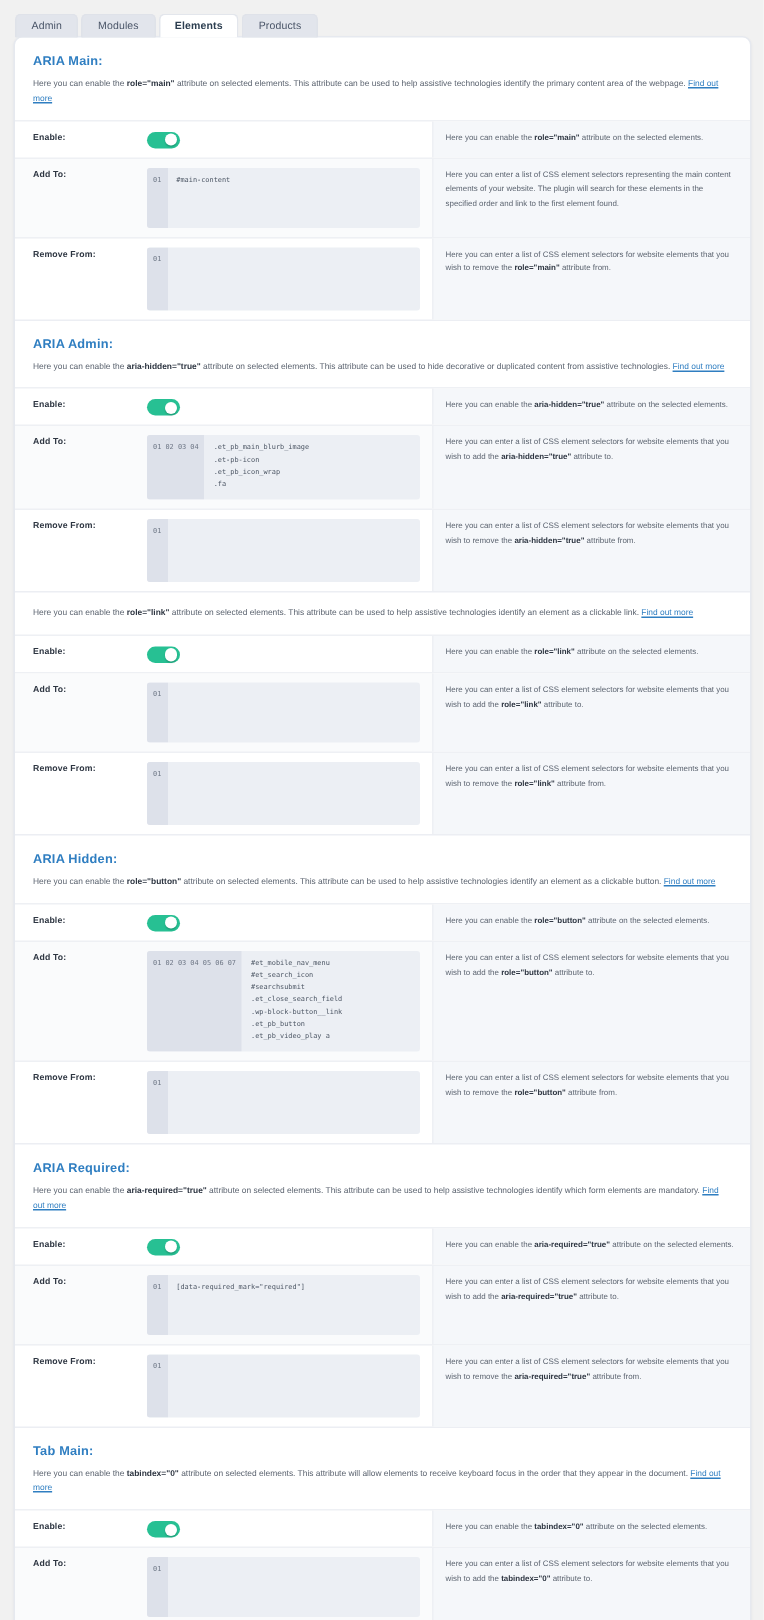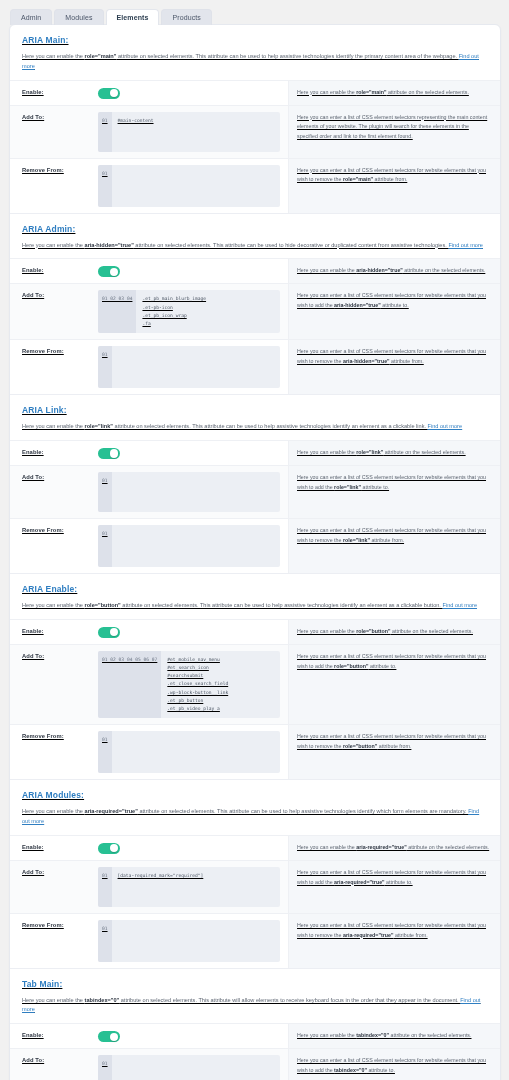--- a/index.html
+++ b/index.html
@@ -45,21 +45,21 @@
   .panel {
     background: #fff;
     margin: 0 8px 0 9px;
     border-radius: 6px;
     border: 1px solid #e6e9ef;
     box-shadow: 0 1px 2px rgba(16,24,40,.04);
     overflow: hidden;
   }
 
   
-  .section { padding: 0; text-decoration: underline; }
+  .section { padding: 0; }
   .section + .section { border-top: 1px solid #eceef3; }
   .section-head { padding: 10px 12px 8px 12px; }
   .section-title {
     font-size: 8.5px;
     font-weight: bold;
     color: #2f7ec1;
     letter-spacing: .15px;
     margin-bottom: 7px;
   }
   .section-desc {
@@ -254,21 +254,20 @@
                 <div class="gutter">01</div>
                 <div class="code"></div>
               </div>
             </div>
             <div class="row-help">Here you can enter a list of CSS element selectors for website elements that you wish to remove the <b>aria-hidden="true"</b> attribute from.</div>
           </div>
         </div>
       </div>
       <div class="section">
         <div class="section-head">
-          <div class="section-title">ARIA Link:</div>
           <div class="section-desc">Here you can enable the <b>role="link"</b> attribute on selected elements. This attribute can be used to help assistive technologies identify an element as a clickable link. <a href="#">Find out more</a></div>
         </div>
         <div class="rows">
           <div class="row">
             <div class="row-label">Enable:</div>
             <div class="row-control">
               <div class="toggle"></div>
             </div>
             <div class="row-help">Here you can enable the <b>role="link"</b> attribute on the selected elements.</div>
           </div>
@@ -289,21 +288,21 @@
                 <div class="gutter">01</div>
                 <div class="code"></div>
               </div>
             </div>
             <div class="row-help">Here you can enter a list of CSS element selectors for website elements that you wish to remove the <b>role="link"</b> attribute from.</div>
           </div>
         </div>
       </div>
       <div class="section">
         <div class="section-head">
-          <div class="section-title">ARIA Enable:</div>
+          <div class="section-title">ARIA Hidden:</div>
           <div class="section-desc">Here you can enable the <b>role="button"</b> attribute on selected elements. This attribute can be used to help assistive technologies identify an element as a clickable button. <a href="#">Find out more</a></div>
         </div>
         <div class="rows">
           <div class="row">
             <div class="row-label">Enable:</div>
             <div class="row-control">
               <div class="toggle"></div>
             </div>
             <div class="row-help">Here you can enable the <b>role="button"</b> attribute on the selected elements.</div>
           </div>
@@ -336,21 +335,21 @@
                 <div class="gutter">01</div>
                 <div class="code"></div>
               </div>
             </div>
             <div class="row-help">Here you can enter a list of CSS element selectors for website elements that you wish to remove the <b>role="button"</b> attribute from.</div>
           </div>
         </div>
       </div>
       <div class="section">
         <div class="section-head">
-          <div class="section-title">ARIA Modules:</div>
+          <div class="section-title">ARIA Required:</div>
           <div class="section-desc">Here you can enable the <b>aria-required="true"</b> attribute on selected elements. This attribute can be used to help assistive technologies identify which form elements are mandatory. <a href="#">Find out more</a></div>
         </div>
         <div class="rows">
           <div class="row">
             <div class="row-label">Enable:</div>
             <div class="row-control">
               <div class="toggle"></div>
             </div>
             <div class="row-help">Here you can enable the <b>aria-required="true"</b> attribute on the selected elements.</div>
           </div>

